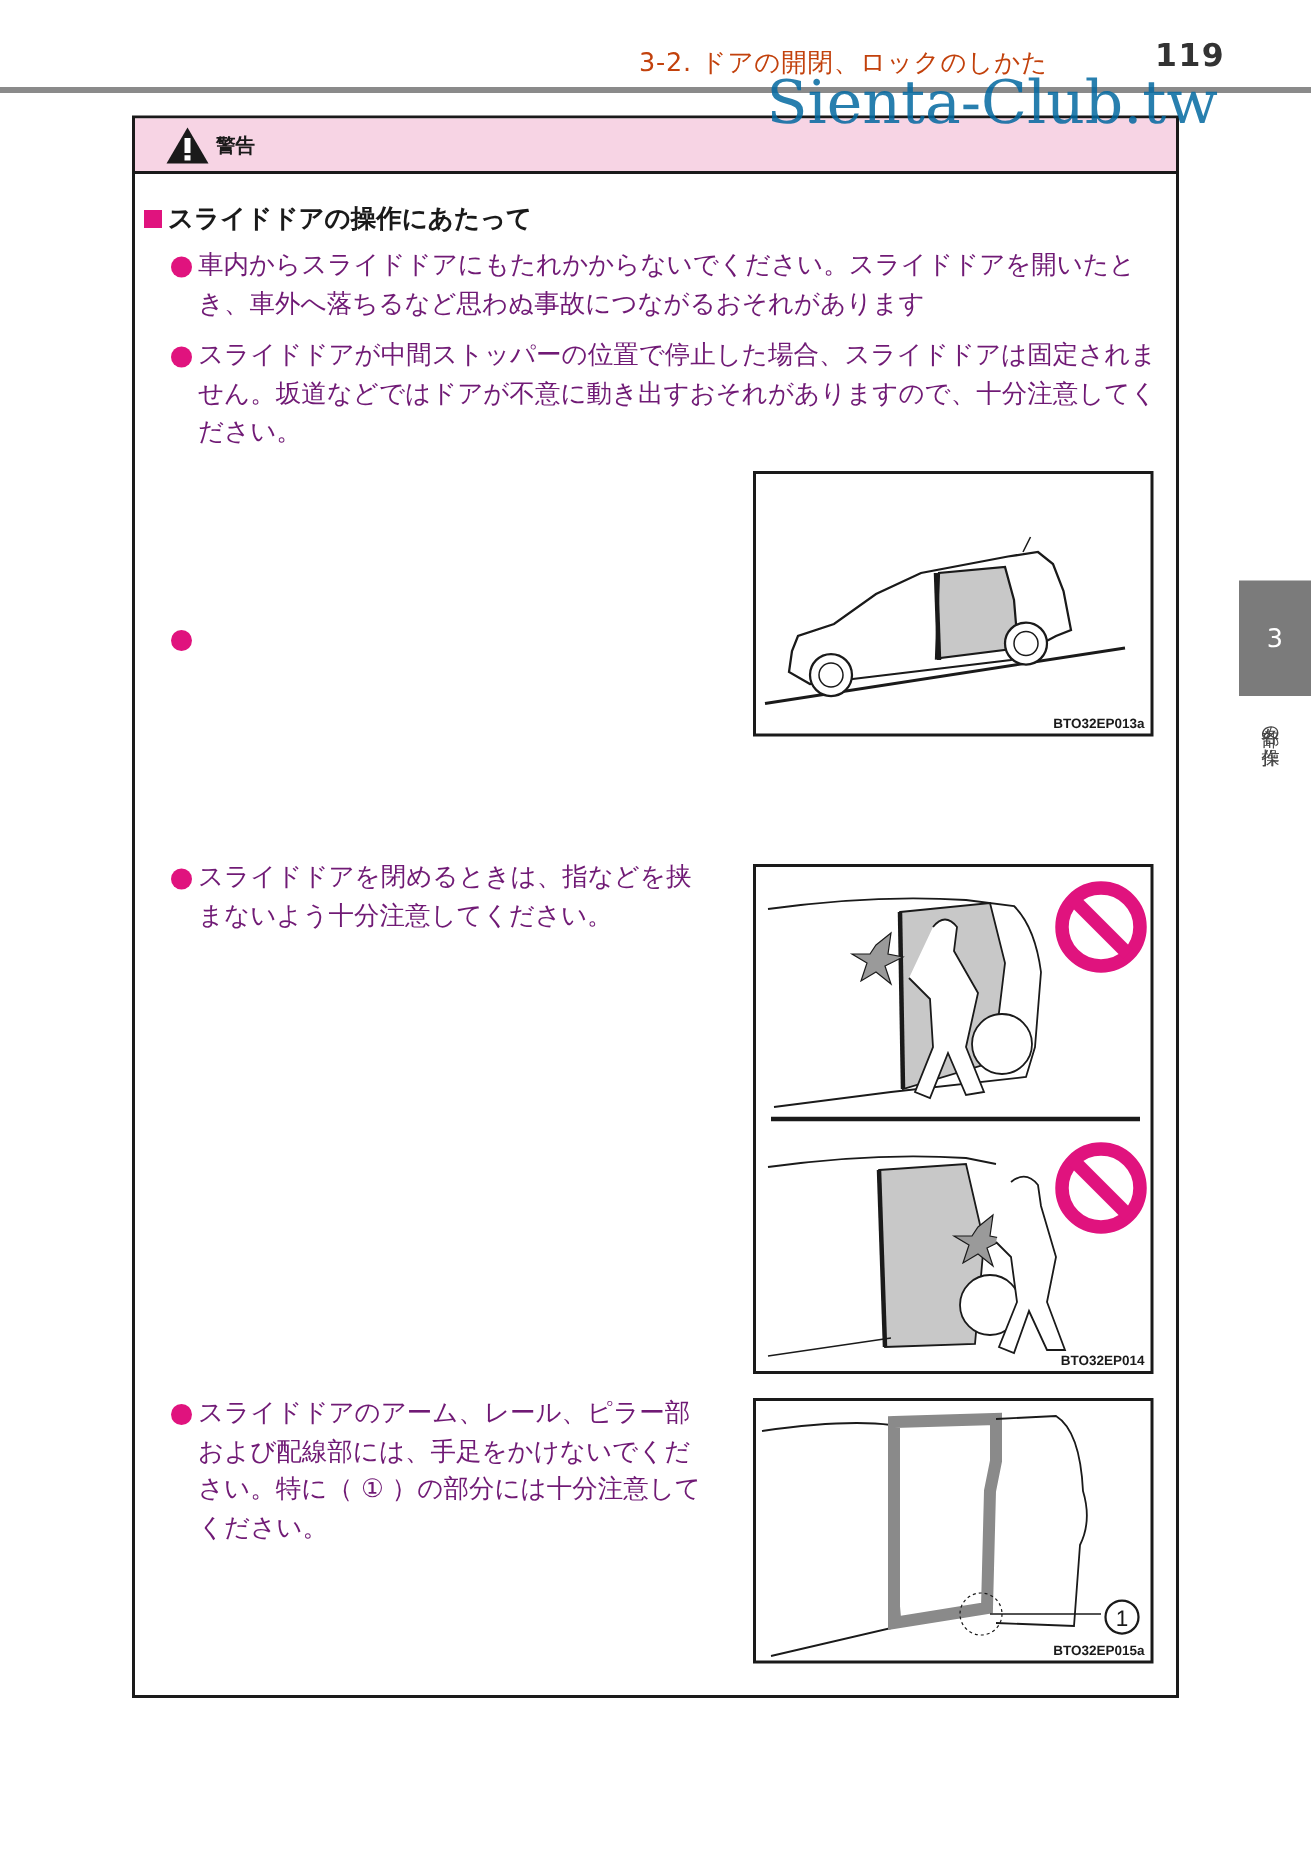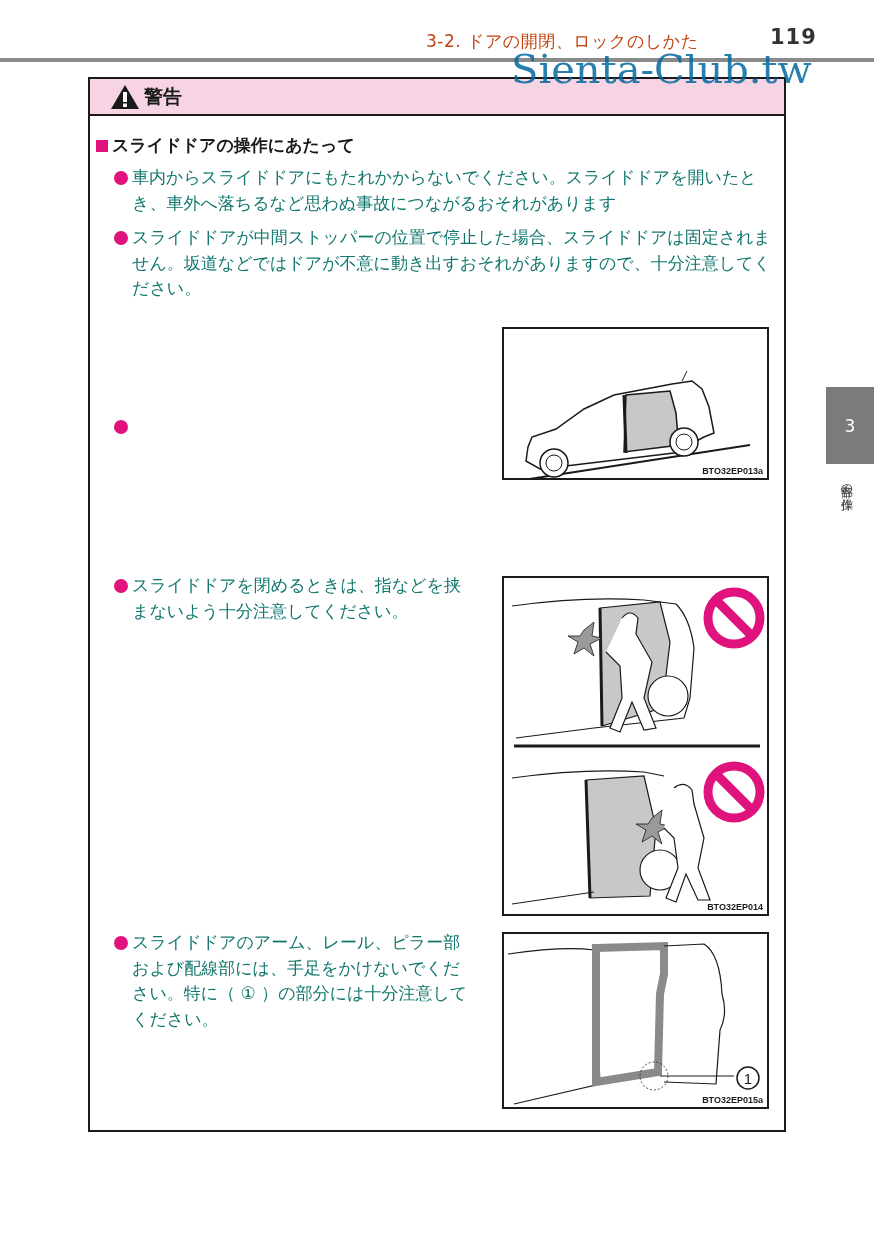--- a/index.html
+++ b/index.html
@@ -7,26 +7,26 @@
   body { position: relative; font-family: "DejaVu Sans", "Liberation Sans", sans-serif; color: #2a2a2a; }
 
   .header-title { position: absolute; left: 426px; top: 30px; font-size: 17px; color: #c2410c; letter-spacing: 0.5px; }
   .page-number { position: absolute; left: 770px; top: 25px; font-size: 21px; font-weight: bold; color: #333; letter-spacing: 1px; }
   .header-rule { position: absolute; left: 0; top: 58px; width: 874px; height: 4px; background: #8a8a8a; }
   .watermark { position: absolute; left: 511px; top: 46px; font-family: "DejaVu Serif", "Liberation Serif", serif; font-size: 40px; color: #0369a1; opacity: 0.85; letter-spacing: 0px; white-space: nowrap; }
 
   .warning-box { position: absolute; left: 88px; top: 77px; width: 698px; height: 1055px; border: 2px solid #1a1a1a; }
   .warning-header { height: 37px; background: #f7d4e4; border-bottom: 2px solid #1a1a1a; display: flex; align-items: center; padding-left: 20px; }
   .warning-icon { width: 30px; height: 26px; margin-right: 4px; }
-  .warning-title { font-size: 19px; font-weight: bold; color: #1a1a1a; }
+  .warning-title { font-size: 13px; font-weight: bold; color: #1a1a1a; }
 
   .section-heading { position: absolute; left: 6px; top: 55px; font-size: 17px; font-weight: bold; color: #1a1a1a; display: flex; align-items: center; }
   .square-bullet { display: inline-block; width: 12px; height: 12px; background: #e0137e; margin-right: 4px; }
 
-  .bullet { position: absolute; font-size: 17px; line-height: 25.5px; color: #0f766e; padding-left: 18px; }
+  .bullet { position: absolute; font-size: 17px; line-height: 25.5px; color: #701a75; padding-left: 18px; }
   .bullet .dot { position: absolute; left: 0; top: 6px; width: 14px; height: 14px; border-radius: 50%; background: #e0137e; }
 
   .figure { position: absolute; border: 2px solid #1a1a1a; background: #fff; overflow: hidden; }
   .figure-code { position: absolute; right: 4px; bottom: 2px; font-family: "Liberation Sans", sans-serif; font-size: 9px; font-weight: bold; color: #1a1a1a; }
   .figure svg { position: absolute; left: 0; top: 0; }
 
   .side-tab { position: absolute; left: 826px; top: 387px; width: 48px; height: 77px; background: #7b7b7b; color: #fff; font-size: 17px; display: flex; align-items: center; justify-content: center; }
   .side-label { position: absolute; left: 838px; top: 476px; width: 16px; font-size: 12px; color: #444; line-height: 14px; text-align: center; writing-mode: vertical-rl; }
 </style>
 </head>
@@ -65,21 +65,21 @@
   <div class="bullet" style="left:24px; top:494px; width:356px;">
     <span class="dot"></span>
     <span>スライドドアを閉めるときは、指などを挟まないよう十分注意してください。</span>
   </div>
   <div class="bullet" style="left:24px; top:851px; width:356px;">
     <span class="dot"></span>
     <span>スライドドアのアーム、レール、ピラー部および配線部には、手足をかけないでください。特に（ ① ）の部分には十分注意してください。</span>
   </div>
 </div>
 
-<div class="figure" style="left:502px; top:327px; width:267px; height:153px;">
+<div class="figure" style="left:502px; top:314px; width:267px; height:177px;">
   <svg width="267" height="179" viewBox="0 0 267 179">
     <line x1="6" y1="153" x2="246" y2="116" stroke="#1a1a1a" stroke-width="2"></line>
     <path d="M24 118 L22 132 L36 140 L70 136 L170 124 L200 108 L210 104 L205 78 L198 60 L188 52 L168 55 L110 66 L80 80 L52 100 L28 108 Z" fill="#fff" stroke="#1a1a1a" stroke-width="1.5"></path>
     <path d="M122 66 L120 123 L168 117 L174 108 L172 84 L166 62 Z" fill="#c8c8c8" stroke="#1a1a1a" stroke-width="1.5"></path>
     <line x1="120" y1="66" x2="122" y2="124" stroke="#1a1a1a" stroke-width="3"></line>
     <circle cx="50" cy="134" r="14" fill="#fff" stroke="#1a1a1a" stroke-width="1.5"></circle>
     <circle cx="50" cy="134" r="8" fill="none" stroke="#1a1a1a" stroke-width="1"></circle>
     <circle cx="180" cy="113" r="14" fill="#fff" stroke="#1a1a1a" stroke-width="1.5"></circle>
     <circle cx="180" cy="113" r="8" fill="none" stroke="#1a1a1a" stroke-width="1"></circle>
     <line x1="178" y1="52" x2="183" y2="42" stroke="#1a1a1a" stroke-width="1"></line>

